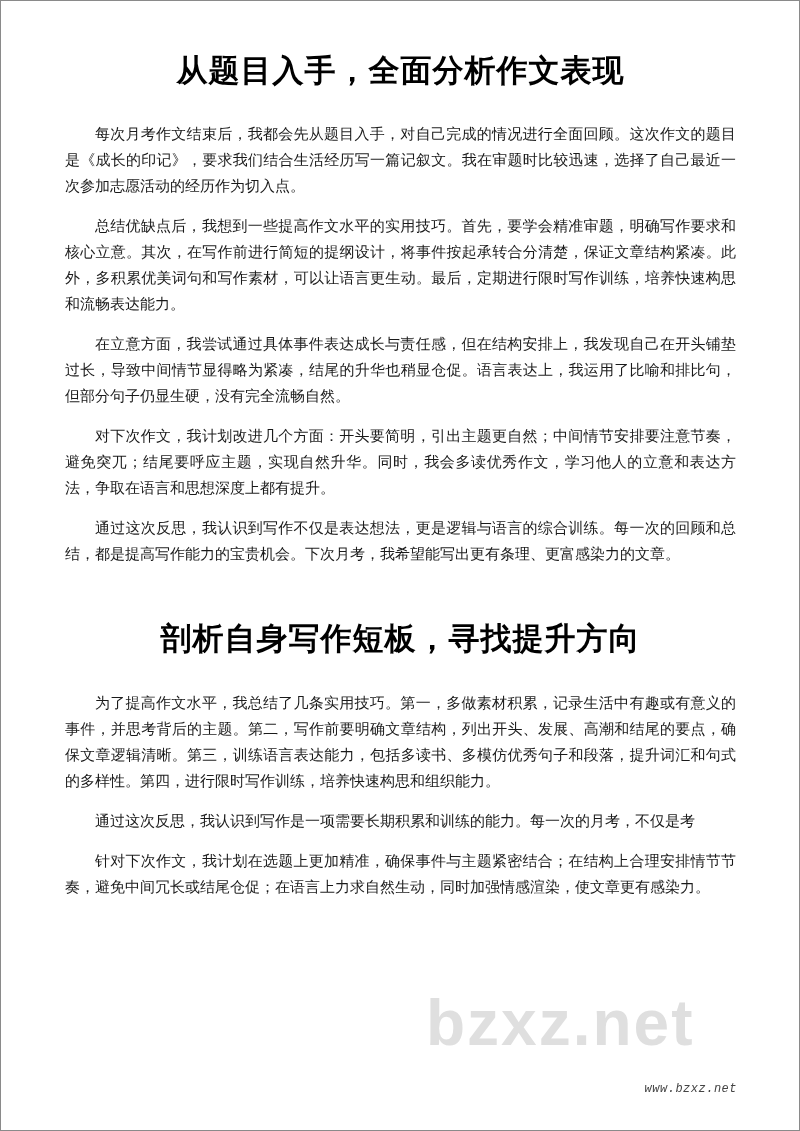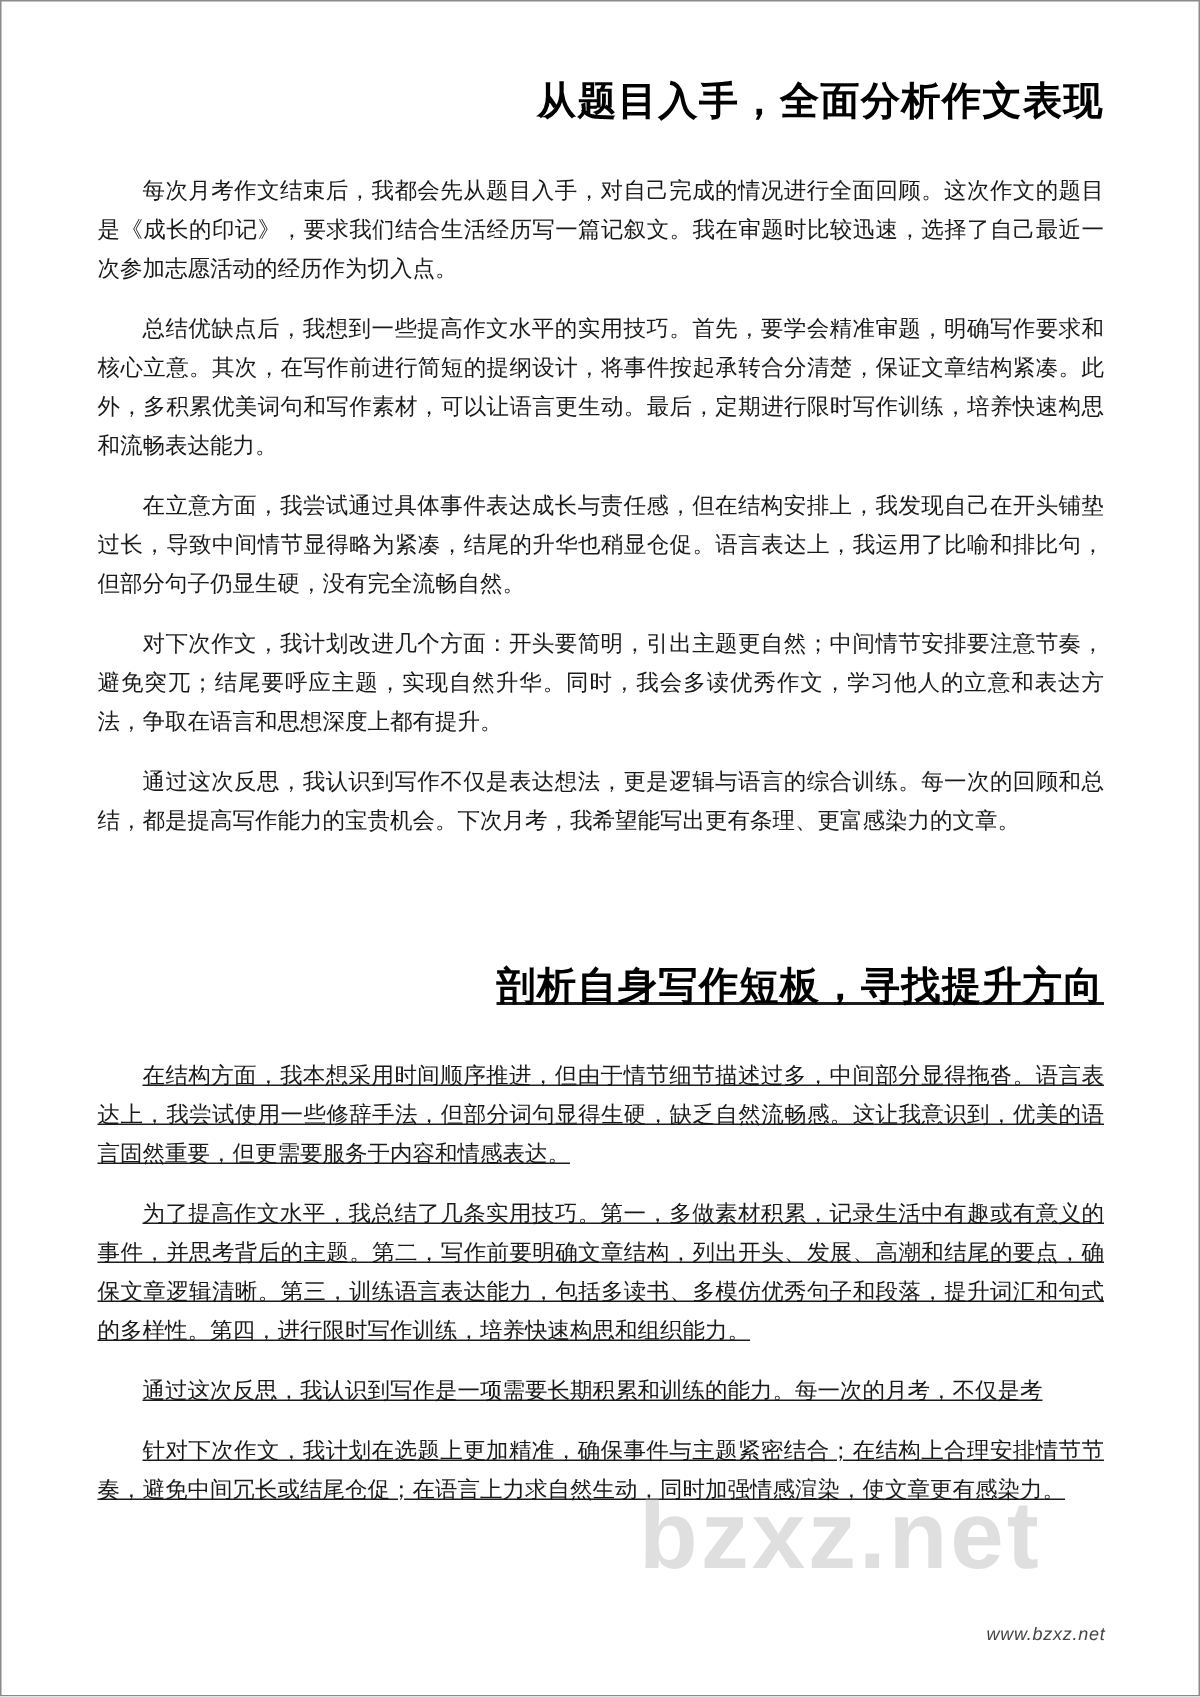--- a/index.html
+++ b/index.html
@@ -15,31 +15,30 @@
     background: #ffffff;
     overflow: hidden;
     font-family: "Liberation Serif", "DejaVu Serif", serif;
     color: #1c1c1c;
   }
   .content {
     padding: 50px 63px 0 64px;
   }
   .section-title {
     font-family: "Liberation Sans", "DejaVu Sans", sans-serif;
-    font-size: 26px;
+    font-size: 31px;
     font-weight: 700;
     color: #000000;
-    text-align: right;
+    text-align: center;
     letter-spacing: 1px;
     margin: 0 0 30px 0;
     line-height: 1.3;
   }
   .section + .section {
-    margin-top: 80px;
-    text-decoration: underline;
+    margin-top: 52px;
   }
   .para {
     font-size: 15px;
     line-height: 26px;
     text-align: justify;
     text-indent: 2em;
     color: #1a1a1a;
     margin: 0 0 14px 0;
     word-break: break-all;
   }
@@ -53,21 +52,21 @@
     color: rgba(185, 185, 185, 0.45);
     letter-spacing: 2px;
     pointer-events: none;
     white-space: nowrap;
     margin-left: 30px;
   }
   .footer-url {
     position: absolute;
     bottom: 34px;
     right: 62px;
-    font-family: Liberation Sans, sans-serif;
+    font-family: Liberation Mono, monospace;
     font-style: italic;
     font-size: 12px;
     color: #444444;
     letter-spacing: 0.5px;
   }
 </style>
 </head>
 <body>
 
 <div class="page">
@@ -77,21 +76,20 @@
       <h1 class="section-title">从题目入手，全面分析作文表现</h1>
       <p class="para">每次月考作文结束后，我都会先从题目入手，对自己完成的情况进行全面回顾。这次作文的题目是《成长的印记》，要求我们结合生活经历写一篇记叙文。我在审题时比较迅速，选择了自己最近一次参加志愿活动的经历作为切入点。</p>
       <p class="para">总结优缺点后，我想到一些提高作文水平的实用技巧。首先，要学会精准审题，明确写作要求和核心立意。其次，在写作前进行简短的提纲设计，将事件按起承转合分清楚，保证文章结构紧凑。此外，多积累优美词句和写作素材，可以让语言更生动。最后，定期进行限时写作训练，培养快速构思和流畅表达能力。</p>
       <p class="para">在立意方面，我尝试通过具体事件表达成长与责任感，但在结构安排上，我发现自己在开头铺垫过长，导致中间情节显得略为紧凑，结尾的升华也稍显仓促。语言表达上，我运用了比喻和排比句，但部分句子仍显生硬，没有完全流畅自然。</p>
       <p class="para">对下次作文，我计划改进几个方面：开头要简明，引出主题更自然；中间情节安排要注意节奏，避免突兀；结尾要呼应主题，实现自然升华。同时，我会多读优秀作文，学习他人的立意和表达方法，争取在语言和思想深度上都有提升。</p>
       <p class="para">通过这次反思，我认识到写作不仅是表达想法，更是逻辑与语言的综合训练。每一次的回顾和总结，都是提高写作能力的宝贵机会。下次月考，我希望能写出更有条理、更富感染力的文章。</p>
     </div>
 
     <div class="section">
       <h1 class="section-title">剖析自身写作短板，寻找提升方向</h1>
-      <p class="para">在结构方面，我本想采用时间顺序推进，但由于情节细节描述过多，中间部分显得拖沓。语言表达上，我尝试使用一些修辞手法，但部分词句显得生硬，缺乏自然流畅感。这让我意识到，优美的语言固然重要，但更需要服务于内容和情感表达。</p>
       <p class="para">为了提高作文水平，我总结了几条实用技巧。第一，多做素材积累，记录生活中有趣或有意义的事件，并思考背后的主题。第二，写作前要明确文章结构，列出开头、发展、高潮和结尾的要点，确保文章逻辑清晰。第三，训练语言表达能力，包括多读书、多模仿优秀句子和段落，提升词汇和句式的多样性。第四，进行限时写作训练，培养快速构思和组织能力。</p>
       <p class="para">通过这次反思，我认识到写作是一项需要长期积累和训练的能力。每一次的月考，不仅是考</p>
       <p class="para">针对下次作文，我计划在选题上更加精准，确保事件与主题紧密结合；在结构上合理安排情节节奏，避免中间冗长或结尾仓促；在语言上力求自然生动，同时加强情感渲染，使文章更有感染力。</p>
     </div>
 
   </div>
 
   <div class="watermark">bzxz.net</div>
   <div class="footer-url">www.bzxz.net</div>
 </div>

